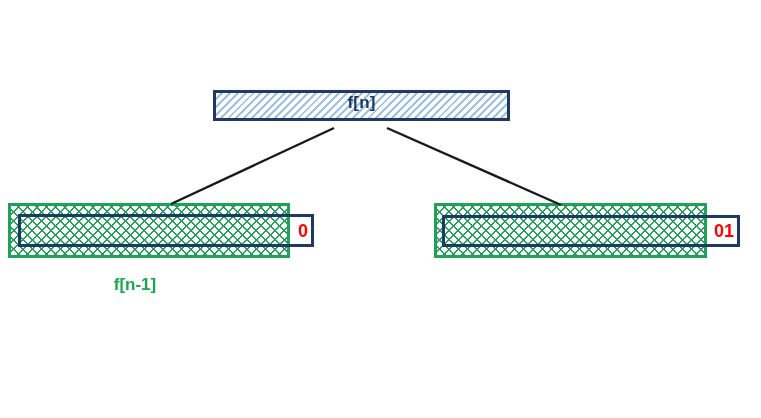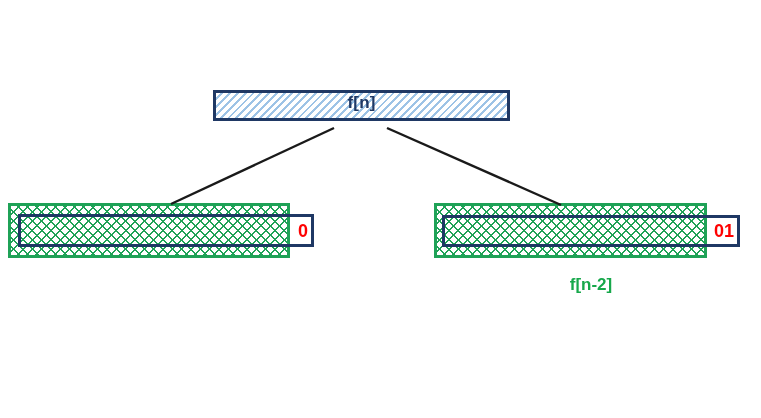--- a/index.html
+++ b/index.html
@@ -102,15 +102,15 @@
   <div class="green-box left"></div>
   <div class="navy-box left">
     <span class="bit-value">0</span>
   </div>
 
   <div class="green-box right"></div>
   <div class="navy-box right">
     <span class="bit-value">01</span>
   </div>
 
-  <div class="caption right">f[n-2]</div>
+  <div class="caption left">f[n-1]</div>
 
 </div>
 
 </body></html>

